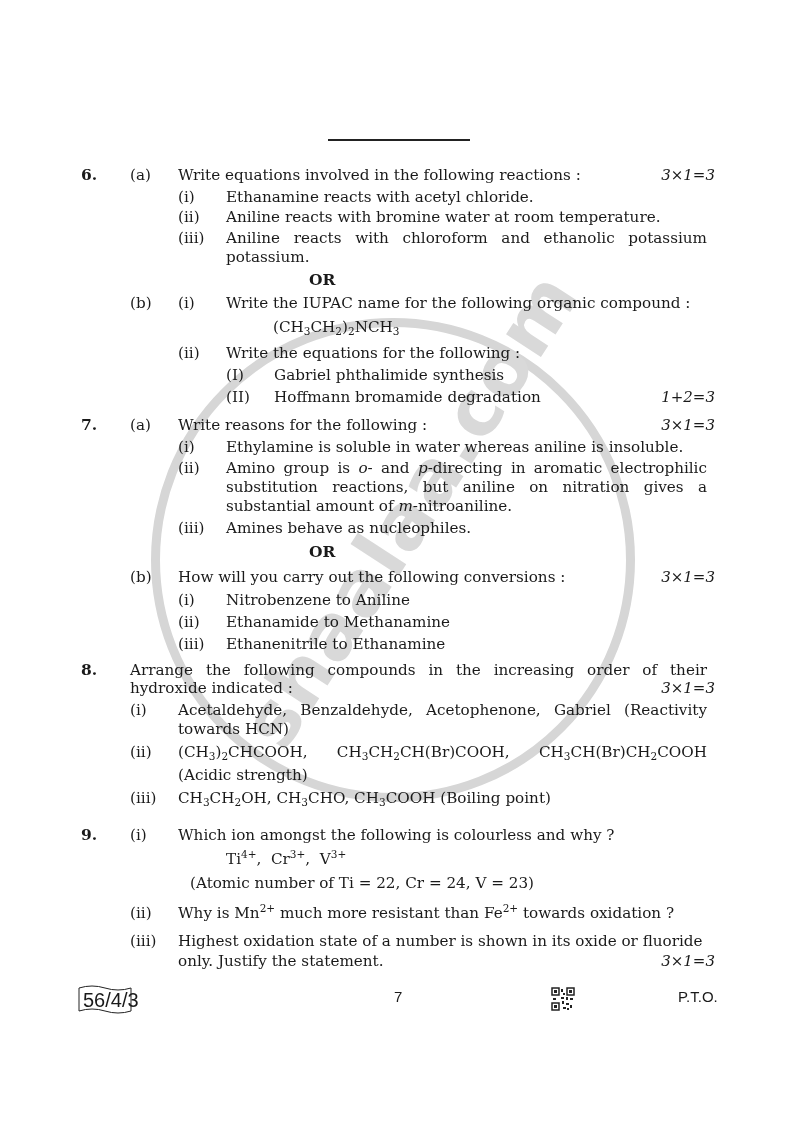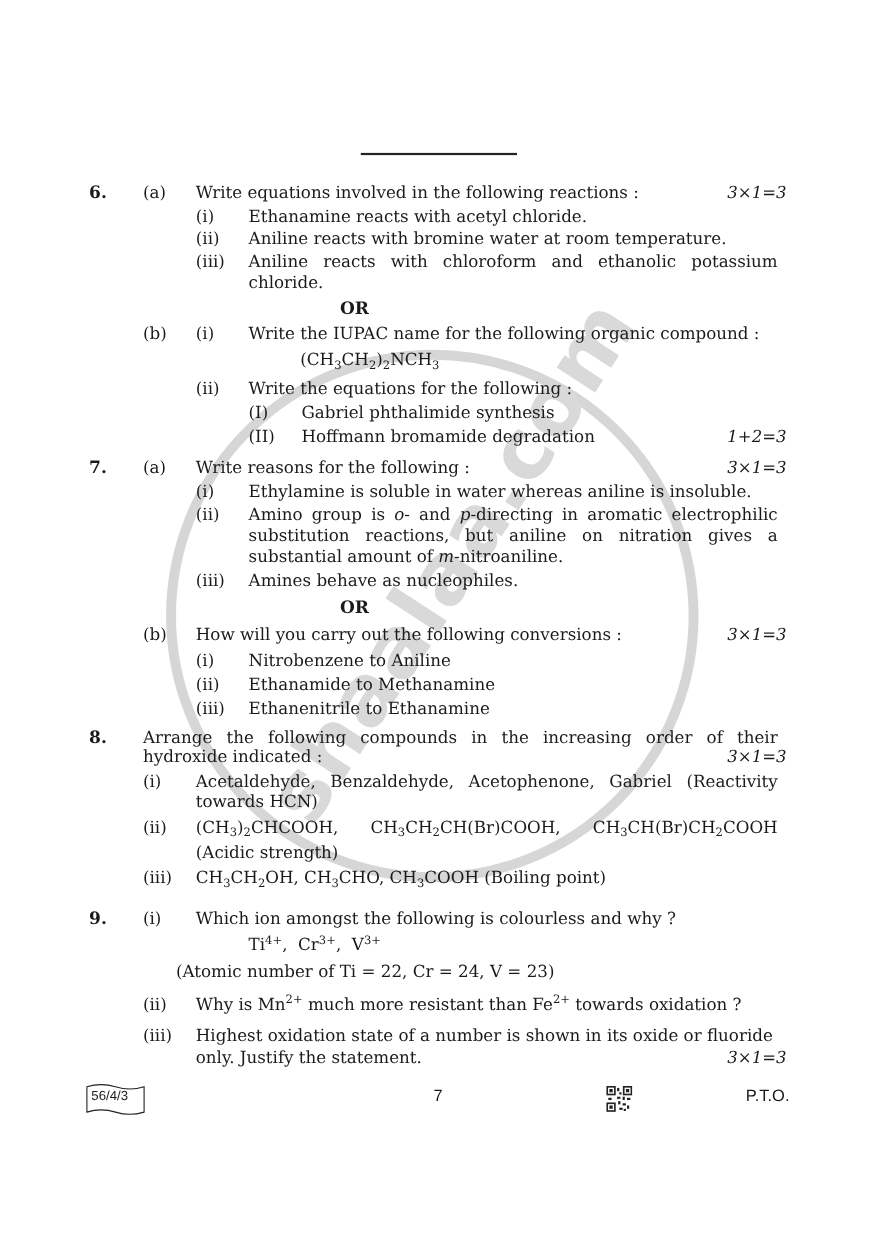--- a/index.html
+++ b/index.html
@@ -19,21 +19,21 @@
   .qnum { position:absolute; left:81px; font-weight:bold; font-size:15.5px; }
   .lbl { position:absolute; }
   .marks { position:absolute; right:85px; font-style:italic; font-size:15px;text-align:center; }
   .or { position:absolute; font-weight:bold; font-size:15.5px; }
   .justify { white-space:normal; text-align:justify; text-align-last:justify; }
   sub { font-size:10.5px; vertical-align:-3px; line-height:0; }
   sup { font-size:10.5px; vertical-align:6px; line-height:0; }
   .txt { position:absolute;text-align:center; }
 
   .footer-code { position:absolute; left:78px; top:985px; width:52px; height:26px;
-                 font-family:"Liberation Sans","DejaVu Sans", sans-serif; font-size:12px; }
+                 font-family:"Liberation Sans","DejaVu Sans", sans-serif; font-size:20px; }
   .footer-code svg { position:absolute; left:0; top:0; }
   .footer-code span { position:absolute; left:5px; top:4px; }
   .page-num { position:absolute; left:394px; top:988px; font-family:"Liberation Sans","DejaVu Sans", sans-serif; font-size:15px; }
   .qr { position:absolute; left:551px; top:987px; width:24px; height:24px; }
   .pto { position:absolute; left:678px; top:988px; font-family:"Liberation Sans","DejaVu Sans", sans-serif; font-size:15px; }
   .visit { position:absolute; left:21px; top:1094px; font-family:"Liberation Sans","DejaVu Sans", sans-serif; font-size:18px; color:#1a1a1a; }
 </style>
 </head>
 <body>
 
@@ -57,21 +57,21 @@
     </div>
     <div class="row" style="top:208px;left:0;width:800px;">
       <span class="lbl" style="left:178px">(ii)</span>
       <span class="txt" style="left:226px">Aniline reacts with bromine water at room temperature.</span>
     </div>
     <div class="row" style="top:229px;left:0;width:800px;">
       <span class="lbl" style="left:178px">(iii)</span>
       <span class="txt justify" style="left:226px;width:481px">Aniline reacts with chloroform and ethanolic potassium</span>
     </div>
     <div class="row" style="top:248px;left:0;width:800px;">
-      <span class="txt" style="left:226px">chloride.</span>
+      <span class="txt" style="left:226px">potassium.</span>
     </div>
     <div class="row" style="top:271px;left:0;width:800px;">
       <span class="or" style="left:309px">OR</span>
     </div>
     <div class="row" style="top:294px;left:0;width:800px;">
       <span class="lbl" style="left:130px">(b)</span>
       <span class="lbl" style="left:178px">(i)</span>
       <span class="txt" style="left:226px">Write the IUPAC name for the following organic compound :</span>
     </div>
     <div class="row" style="top:318px;left:0;width:800px;">
@@ -171,21 +171,21 @@
   <div>
     <div class="row" style="top:826px;left:0;width:800px;">
       <span class="qnum">9.</span>
       <span class="lbl" style="left:130px">(i)</span>
       <span class="txt" style="left:178px">Which ion amongst the following is colourless and why ?</span>
     </div>
     <div class="row" style="top:850px;left:0;width:800px;">
       <span class="txt" style="left:226px">Ti<sup>4+</sup>,&nbsp; Cr<sup>3+</sup>,&nbsp; V<sup>3+</sup></span>
     </div>
     <div class="row" style="top:874px;left:0;width:800px;">
-      <span class="txt" style="left:160px">(Atomic number of Ti = 22, Cr = 24, V = 23)</span>
+      <span class="txt" style="left:190px">(Atomic number of Ti = 22, Cr = 24, V = 23)</span>
     </div>
     <div class="row" style="top:904px;left:0;width:800px;">
       <span class="lbl" style="left:130px">(ii)</span>
       <span class="txt" style="left:178px">Why is Mn<sup>2+</sup> much more resistant than Fe<sup>2+</sup> towards oxidation ?</span>
     </div>
     <div class="row" style="top:932px;left:0;width:800px;">
       <span class="lbl" style="left:130px">(iii)</span>
       <span class="txt" style="left:178px">Highest oxidation state of a number is shown in its oxide or fluoride</span>
     </div>
     <div class="row" style="top:952px;left:0;width:800px;">

